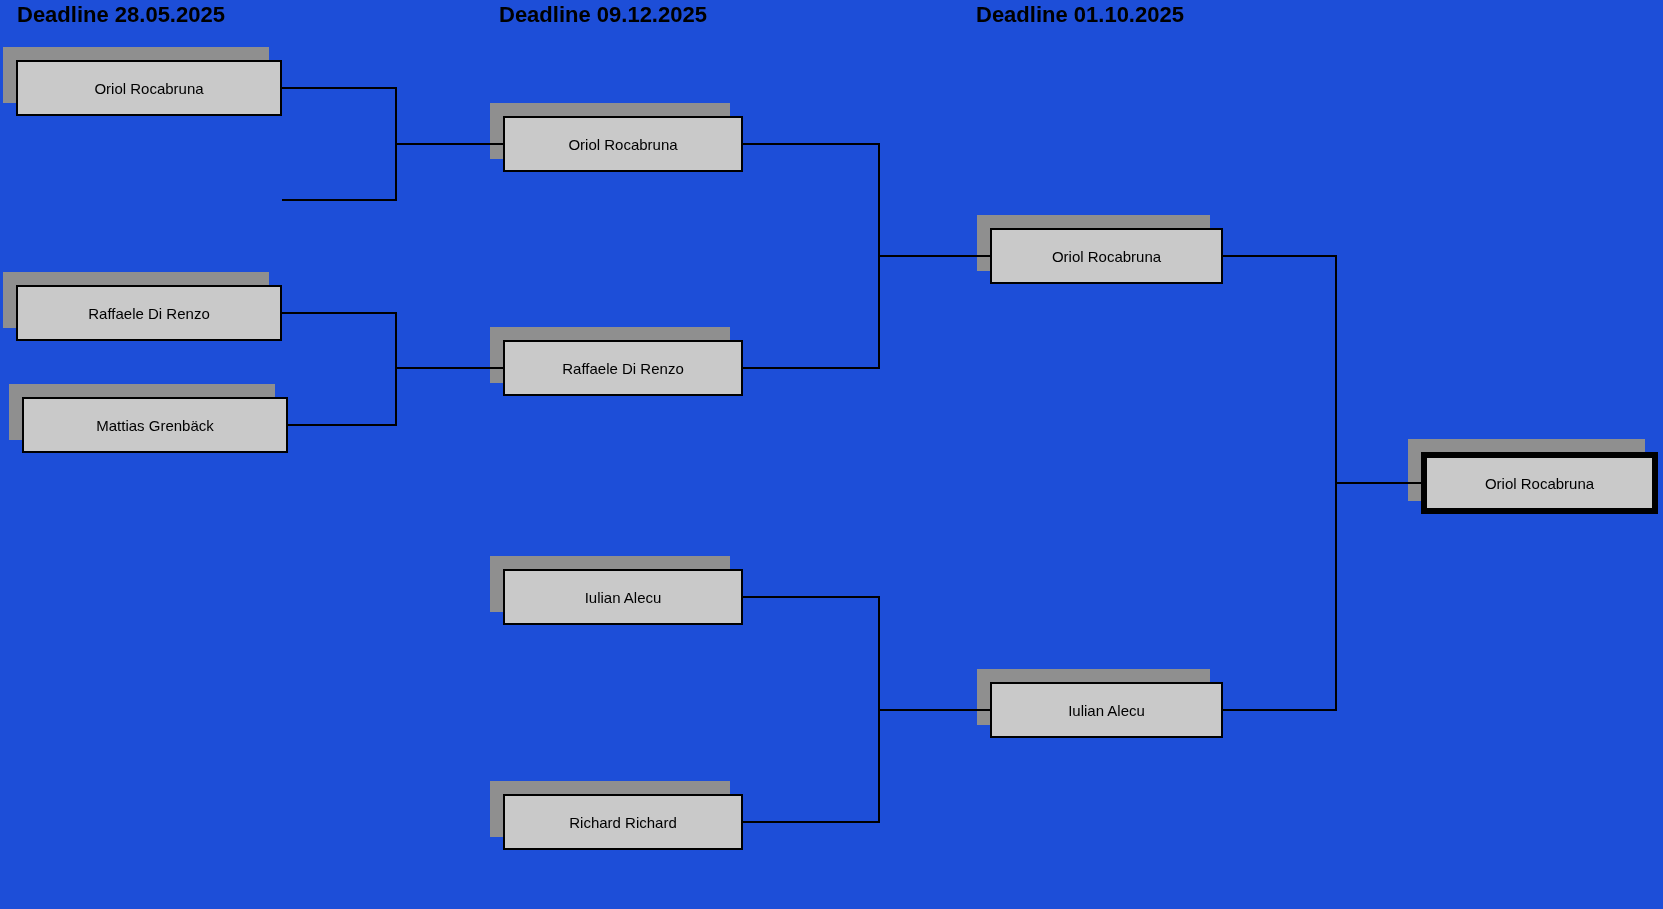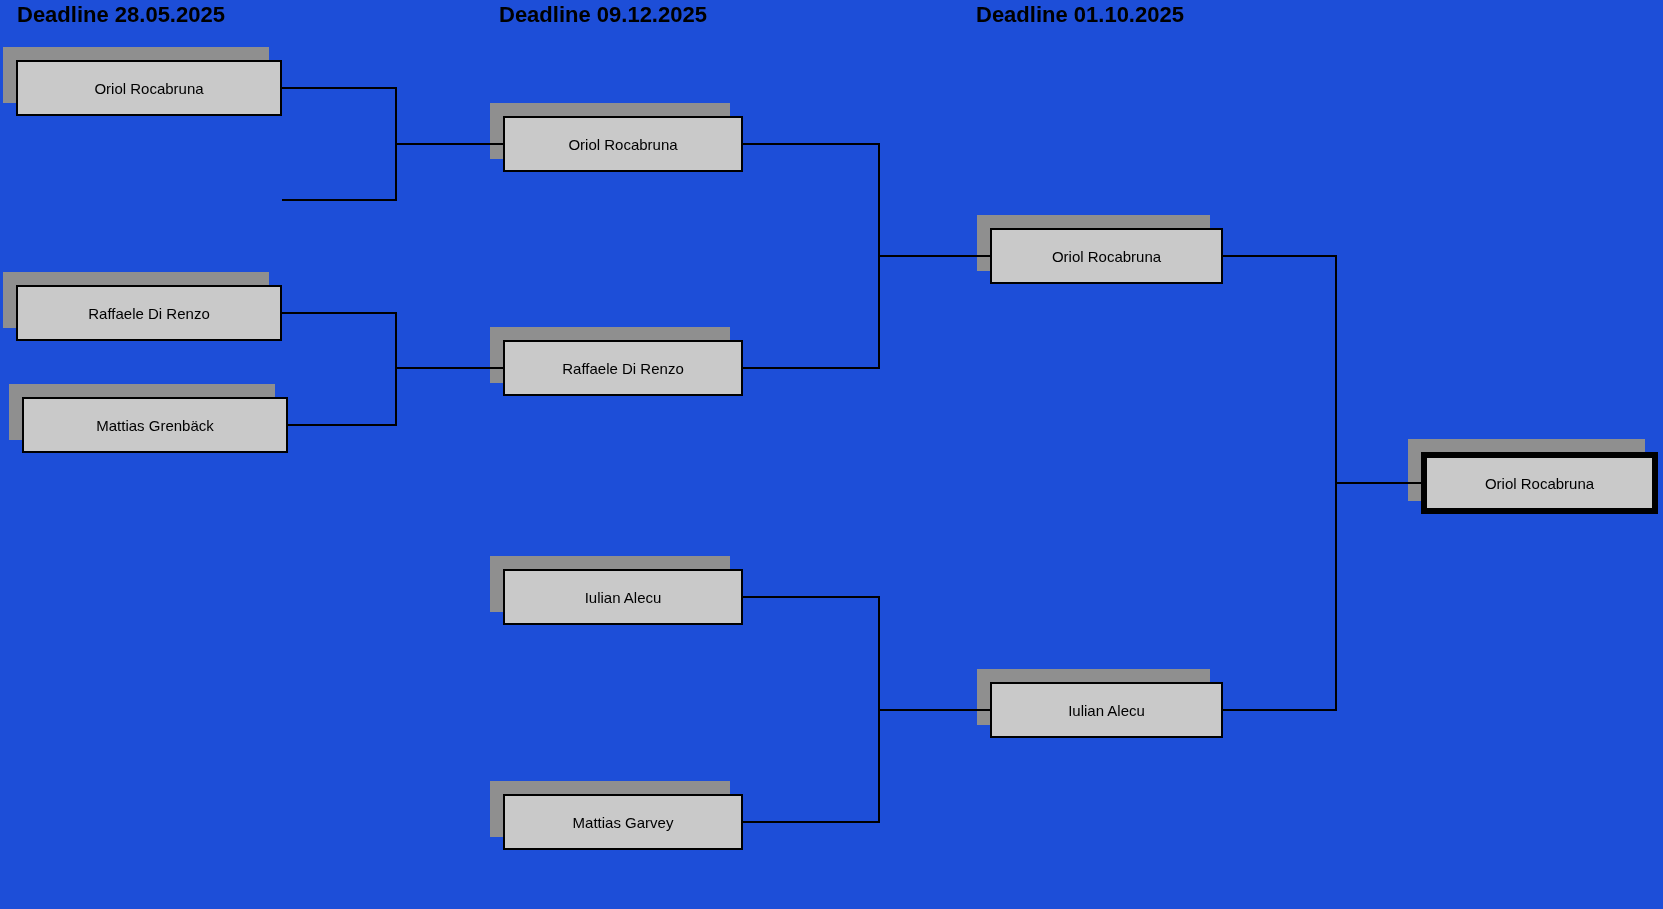--- a/index.html
+++ b/index.html
@@ -124,21 +124,21 @@
   <div class="node" style="left:503px; top:340px; width:240px; height:56px;">
     <div class="shadow"></div>
     <div class="box">Raffaele Di Renzo</div>
   </div>
   <div class="node" style="left:503px; top:569px; width:240px; height:56px;">
     <div class="shadow"></div>
     <div class="box">Iulian Alecu</div>
   </div>
   <div class="node" style="left:503px; top:794px; width:240px; height:56px;">
     <div class="shadow"></div>
-    <div class="box">Mattias Garvey</div>
+    <div class="box">Richard Richard</div>
   </div>
 
   <div class="node" style="left:990px; top:228px; width:233px; height:56px;">
     <div class="shadow"></div>
     <div class="box">Oriol Rocabruna</div>
   </div>
   <div class="node" style="left:990px; top:682px; width:233px; height:56px;">
     <div class="shadow"></div>
     <div class="box">Iulian Alecu</div>
   </div>

